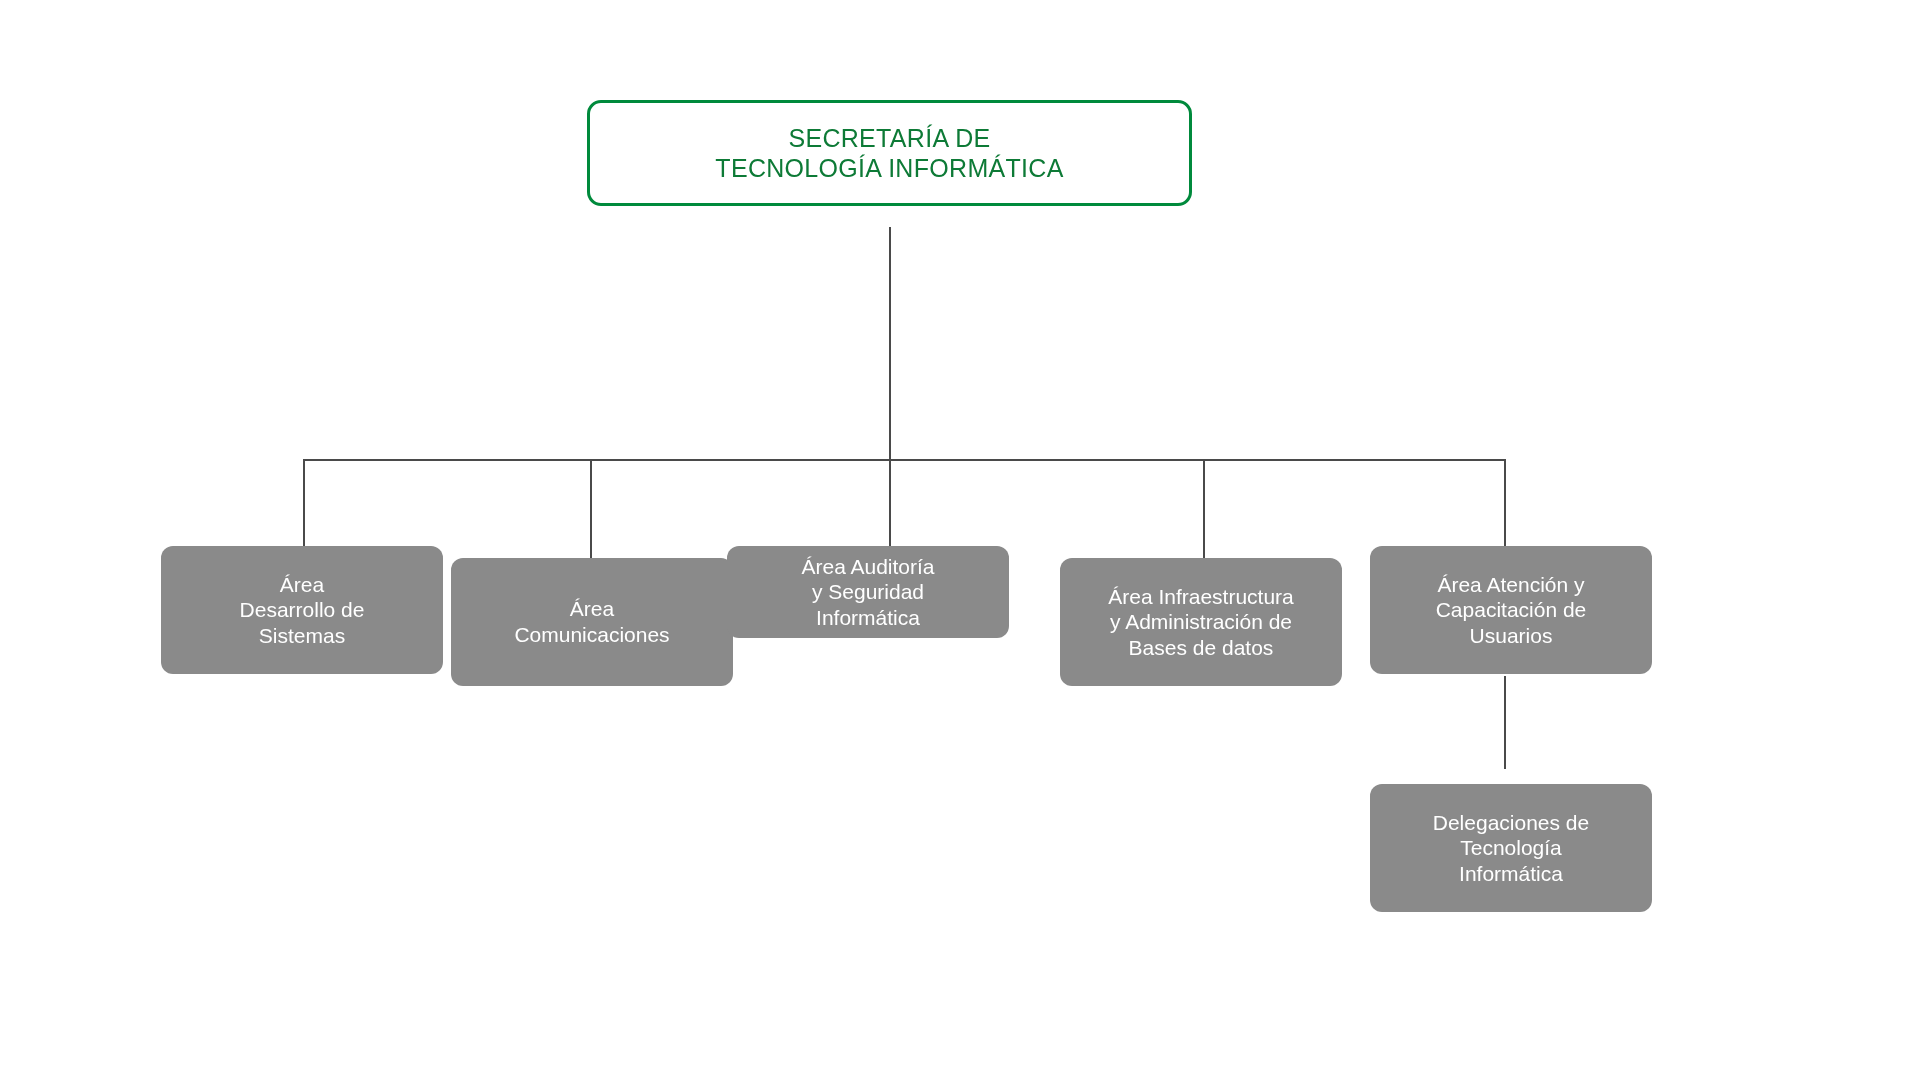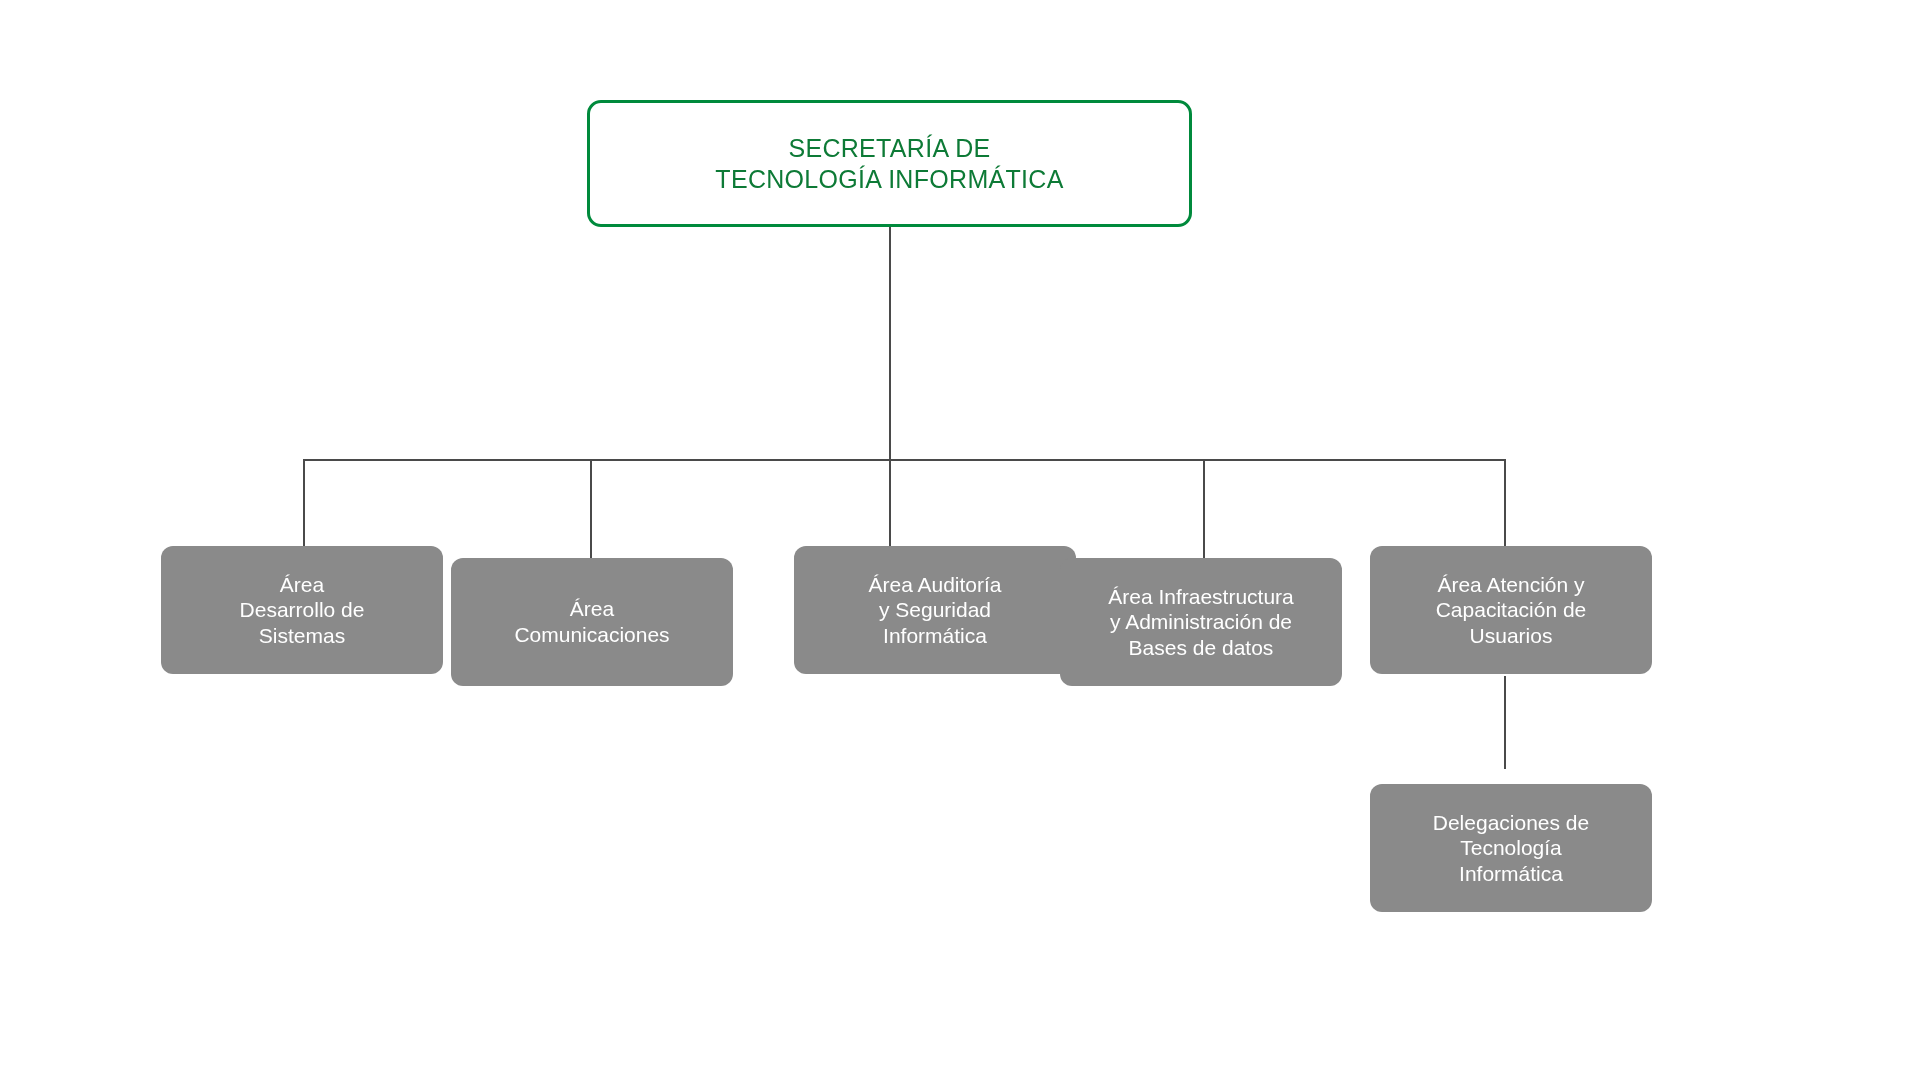--- a/index.html
+++ b/index.html
@@ -62,21 +62,21 @@
     display: block;
     padding: 0 10px;
     white-space: pre-line;
   }
 </style>
 </head>
 <body>
 
 <div id="chart-canvas">
 
-  <div class="node node-root" style="left:587px; top:100px; width:605px; height:127px;">
+  <div class="node node-root" style="left:587px; top:100px; width:605px; height:106px;">
     <span class="node-label">SECRETARÍA DE
 TECNOLOGÍA INFORMÁTICA</span>
   </div>
 
   <div class="connector v" style="left:889px; top:227px; height:322px;"></div>
 
   <div class="connector h" style="left:303px; top:459px; width:1203px;"></div>
 
   <div class="connector v" style="left:303px; top:459px; height:89px;"></div>
 
@@ -94,21 +94,21 @@
     <span class="node-label">Área
 Desarrollo de
 Sistemas</span>
   </div>
 
   <div class="node node-unit" style="left:451px; top:558px; width:282px; height:128px;">
     <span class="node-label">Área
 Comunicaciones</span>
   </div>
 
-  <div class="node node-unit" style="left:794px; top:546px; width:282px; height:128px;">
+  <div class="node node-unit" style="left:727px; top:546px; width:282px; height:92px;">
     <span class="node-label">Área Auditoría
 y Seguridad
 Informática</span>
   </div>
 
   <div class="node node-unit" style="left:1370px; top:546px; width:282px; height:128px;">
     <span class="node-label">Área Atención y
 Capacitación de
 Usuarios</span>
   </div>

